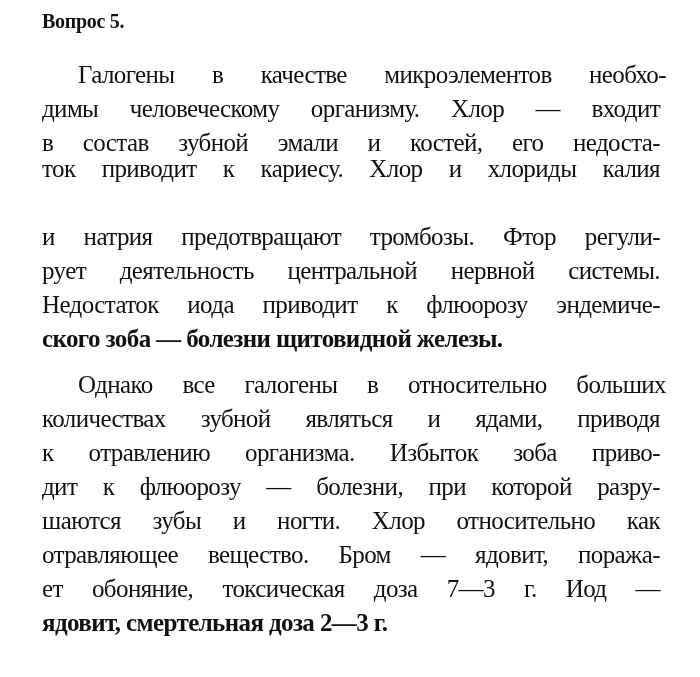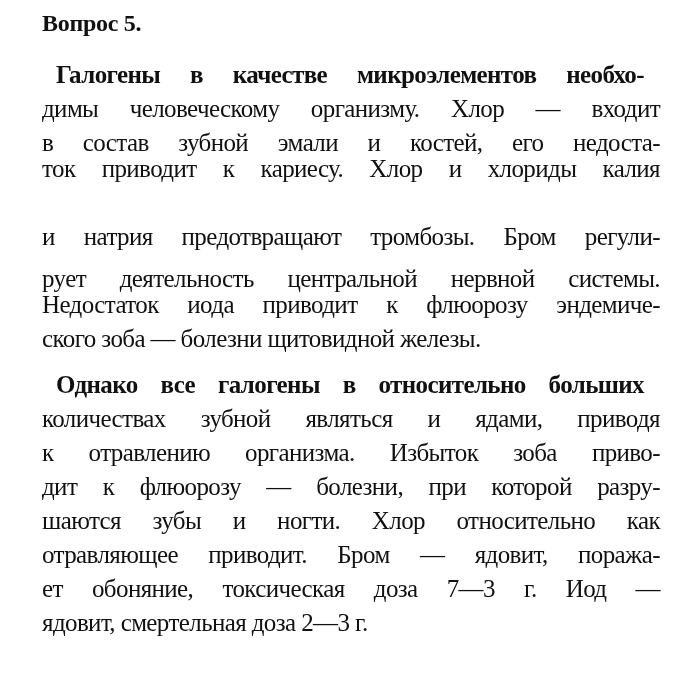--- a/index.html
+++ b/index.html
@@ -1,39 +1,39 @@
 <!DOCTYPE html>
 <html><head>
 <meta charset="utf-8">
 <style>
   html, body { margin:0; padding:0; background:#ffffff; }
   body { width:700px; height:677px; position:relative; overflow:hidden; color:#111; font-family:"Liberation Serif","DejaVu Serif",serif; }
-  .heading { position:absolute; left:42px; top:10px; font-size:24px; font-weight:bold; letter-spacing:-0.3px;text-align:right; }
+  .heading { position:absolute; left:42px; top:10px; font-size:20px; font-weight:bold; letter-spacing:-0.3px;text-align:right; }
   .line { position:absolute; left:42px; width:618px; font-size:25px; line-height:30px; white-space:nowrap; text-align:justify; text-align-last:justify; font-stretch:condensed; letter-spacing:-0.6px; }
-  .line.indent { left:56px; width:588px;font-weight:bold; }
-  .line.last { text-align-last:left; }
+  .line.indent { left:78px; width:588px; }
+  .line.last { text-align-last:left;font-weight:bold; }
 </style>
 </head>
 <body>
 
 <div class="heading">Вопрос 5.</div>
 
 <div>
   <div class="line indent" style="top:60px">Галогены в качестве микроэлементов необхо-</div>
   <div class="line" style="top:94px">димы человеческому организму. Хлор — входит</div>
   <div class="line" style="top:128px">в состав зубной эмали и костей, его недоста-</div>
   <div class="line" style="top:154px">ток приводит к кариесу. Хлор и хлориды калия</div>
-  <div class="line" style="top:222px">и натрия предотвращают тромбозы. Бром регули-</div>
-  <div class="line" style="top:264px">рует деятельность центральной нервной системы.</div>
+  <div class="line" style="top:222px">и натрия предотвращают тромбозы. Фтор регули-</div>
+  <div class="line" style="top:256px">рует деятельность центральной нервной системы.</div>
   <div class="line" style="top:290px">Недостаток иода приводит к флюорозу эндемиче-</div>
   <div class="line last" style="top:324px">ского зоба — болезни щитовидной железы.</div>
 </div>
 
 <div>
   <div class="line indent" style="top:370px">Однако все галогены в относительно больших</div>
   <div class="line" style="top:404px">количествах зубной являться и ядами, приводя</div>
   <div class="line" style="top:438px">к отравлению организма. Избыток зоба приво-</div>
   <div class="line" style="top:472px">дит к флюорозу — болезни, при которой разру-</div>
   <div class="line" style="top:506px">шаются зубы и ногти. Хлор относительно как</div>
-  <div class="line" style="top:540px">отравляющее приводит. Бром — ядовит, поража-</div>
+  <div class="line" style="top:540px">отравляющее вещество. Бром — ядовит, поража-</div>
   <div class="line" style="top:574px">ет обоняние, токсическая доза 7—3 г. Иод —</div>
   <div class="line last" style="top:608px">ядовит, смертельная доза 2—3 г.</div>
 </div>
 
 </body></html>

